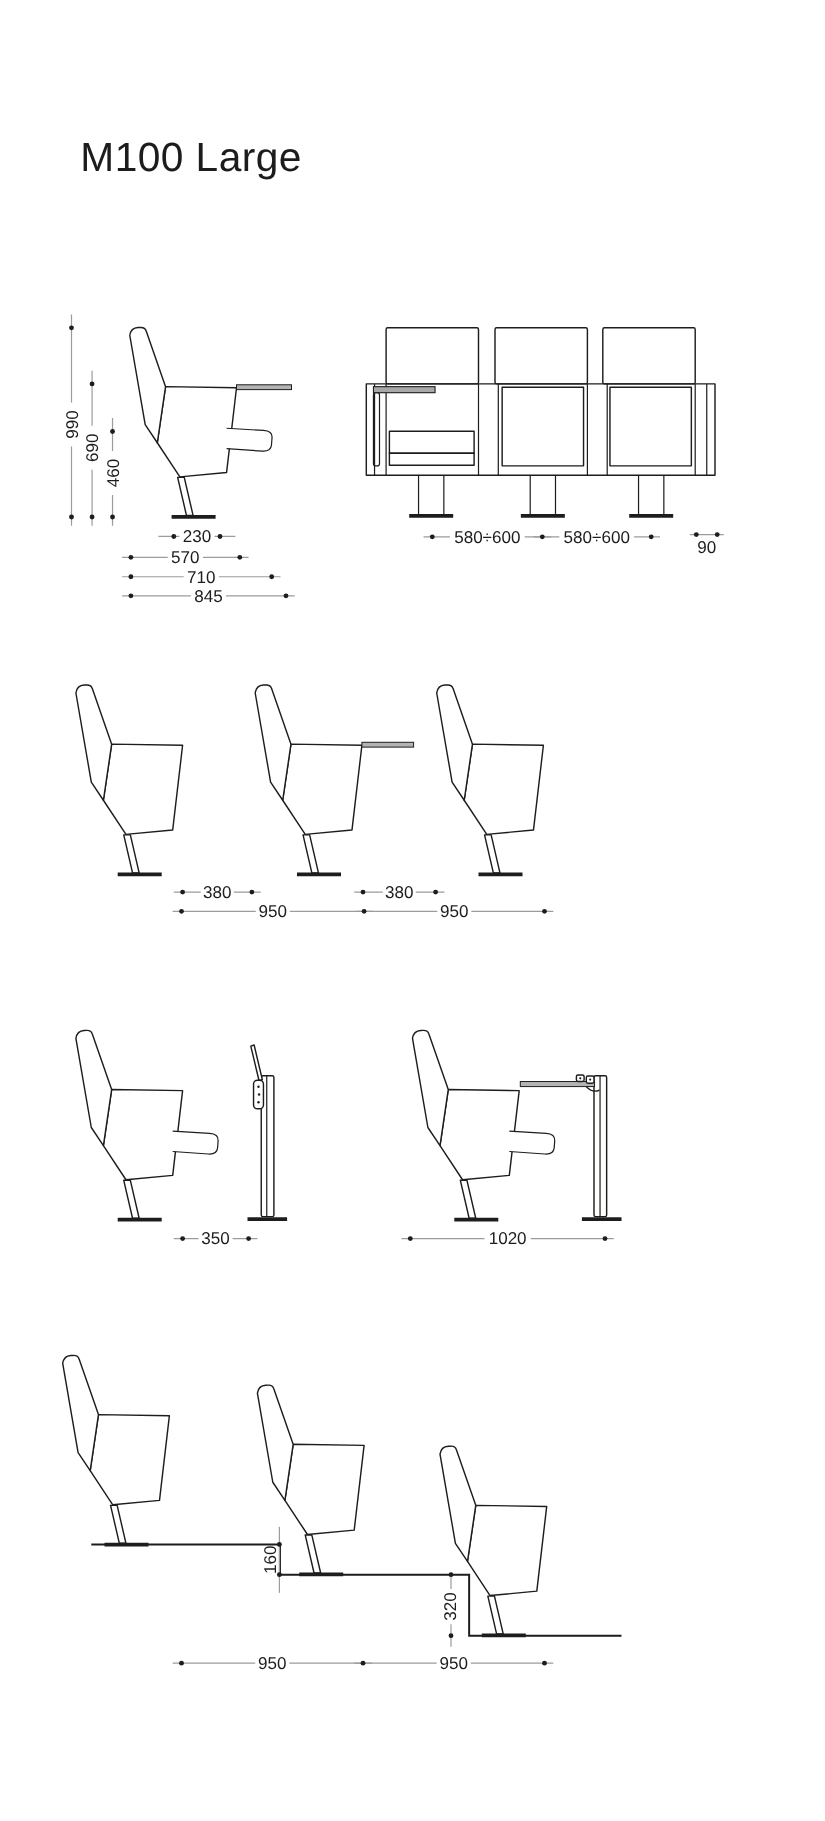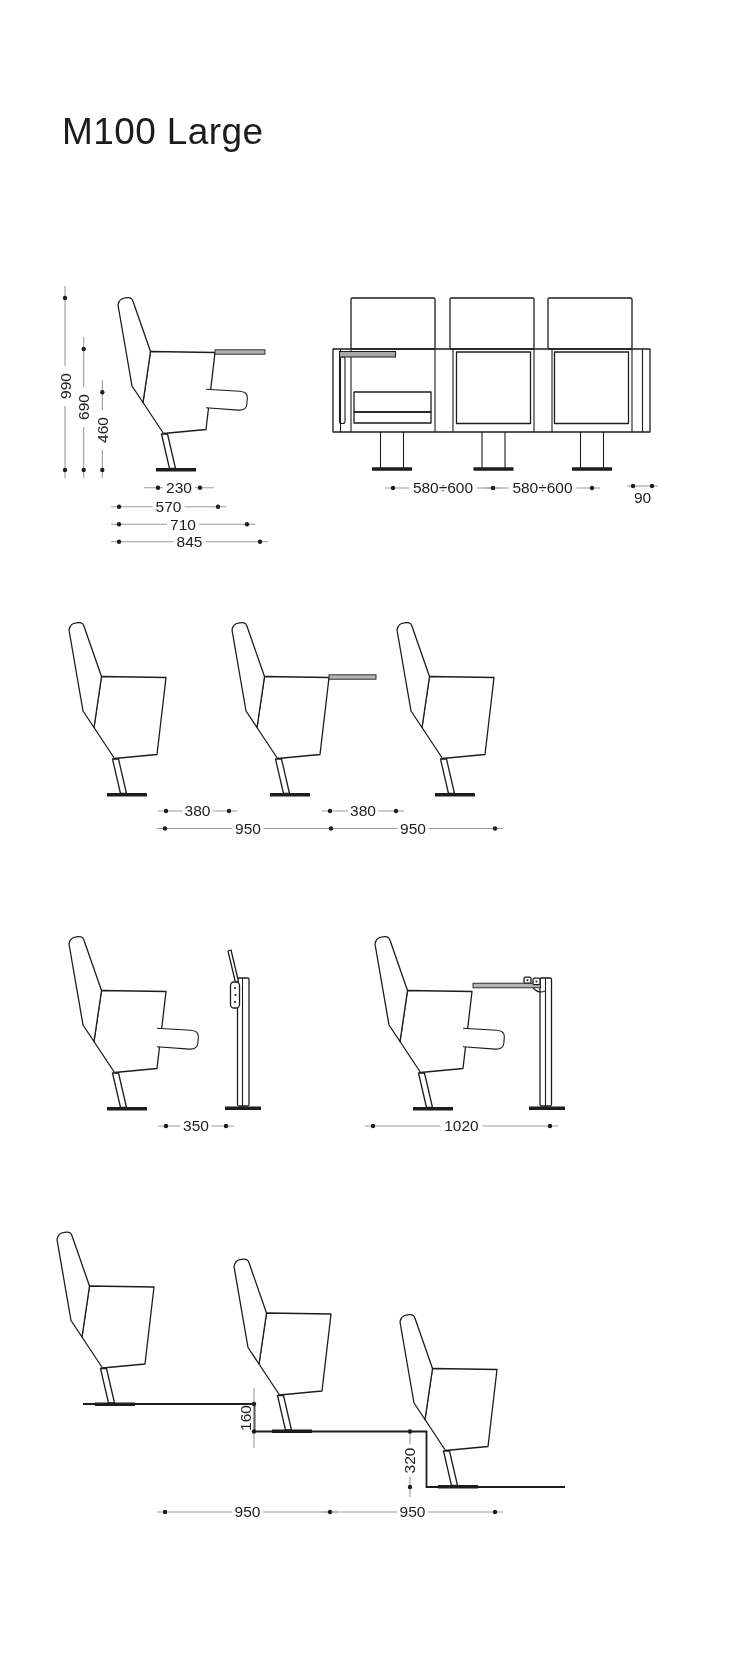--- a/index.html
+++ b/index.html
@@ -1,19 +1,19 @@
 <!DOCTYPE html>
 <html><head>
 <meta charset="utf-8">
 <style>
   html,body{margin:0;padding:0;background:#ffffff;}
   .canvas{position:relative;width:750px;height:1655px;background:#ffffff;overflow:hidden;
           font-family:"Liberation Sans",sans-serif;}
   .page-title{position:absolute;left:61px;top:112px;font-size:37px;font-weight:400;
-              letter-spacing:.4px;color:#1c1c1c;margin:1px;line-height:1.05;}
+              letter-spacing:.4px;color:#1c1c1c;margin:12px;line-height:1.05;}
   svg.drawing{position:absolute;left:0;top:0;}
   
   .ln{stroke:#1d1d1b;stroke-width:1.3;stroke-linejoin:round;stroke-linecap:round;fill:#ffffff;}
   .nf{fill:none;}
   .fw{fill:#ffffff;stroke:none;}
   .thin{stroke:#1d1d1b;stroke-width:1.1;fill:none;}
   .base{stroke:#1d1d1b;stroke-width:3.4;fill:none;}
   .floor{stroke:#1d1d1b;stroke-width:1.8;fill:none;stroke-linejoin:miter;}
   .tab{fill:#b3b3b3;stroke:#1d1d1b;stroke-width:.9;}
   .tabdark{fill:#a8a8a8;stroke:#1d1d1b;stroke-width:1;}

